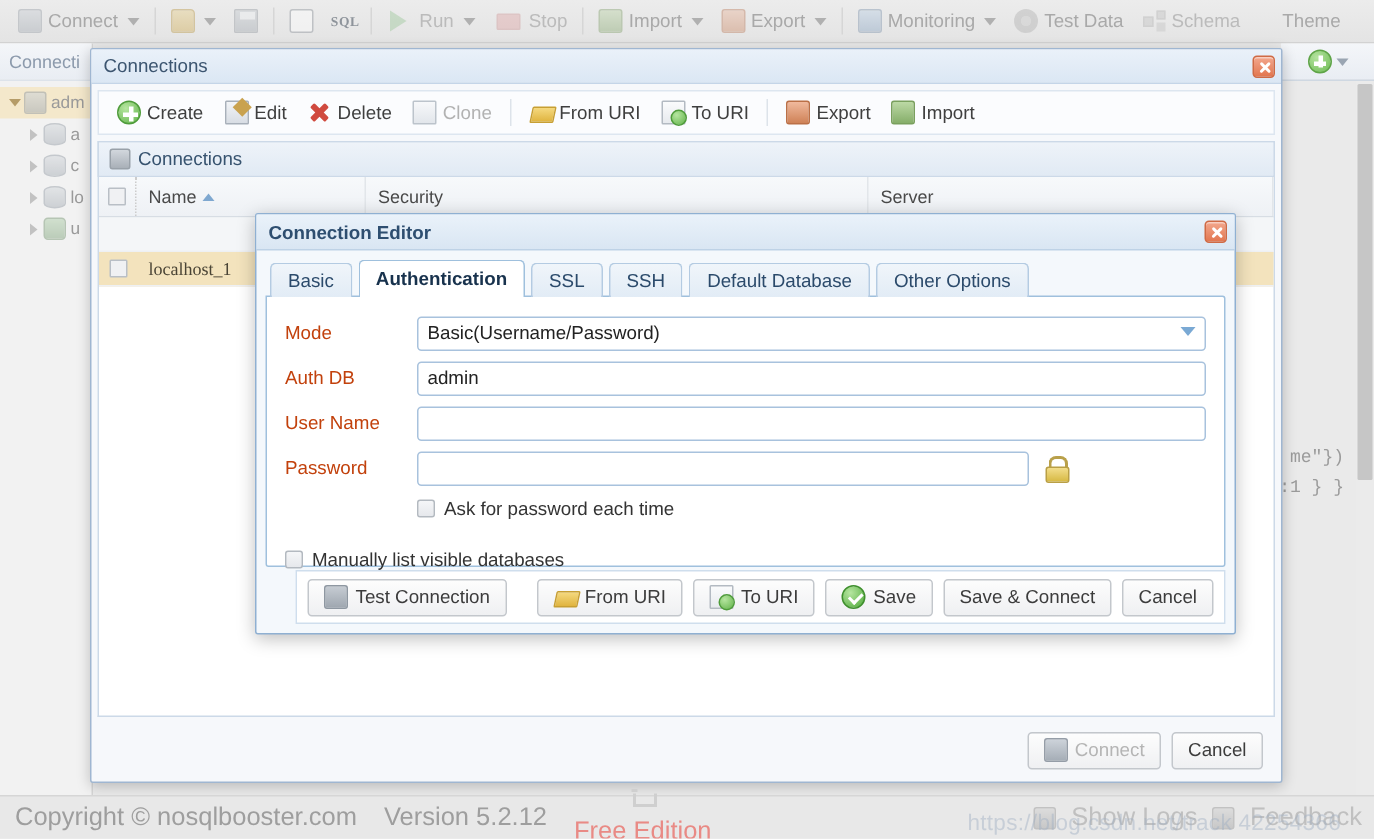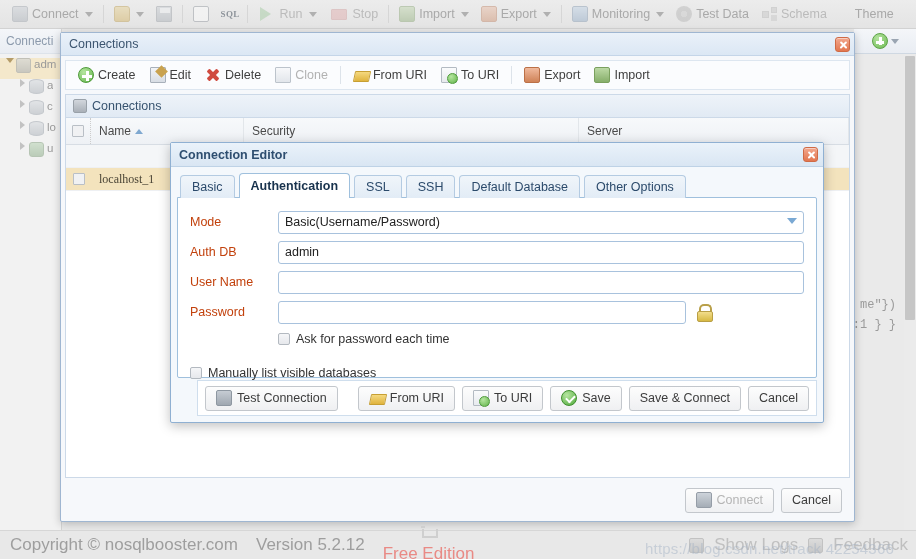--- a/index.html
+++ b/index.html
@@ -62,21 +62,21 @@
     background: #f2f2f2; border-right: 1px solid #d5d5d5;
   }
   .left-head {
     height: 25px; line-height: 25px; padding-left: 6px;
     font-size: 12px; color: #8c9aac;
     background: linear-gradient(#f4f6f9,#e9edf3);
     border-bottom: 1px solid #dde3ea;
     overflow: hidden; white-space: nowrap;
   }
   .tree { padding: 4px 0 0 0; font-size: 11.5px; color: #9a9a9a; }
-  .tree-row { display:flex; align-items:flex-start; height:21px; white-space:nowrap; overflow:hidden; padding-left:3px; }
+  .tree-row { display:flex; align-items:center; height:21px; white-space:nowrap; overflow:hidden; padding-left:3px; }
   .tree-row.root { background:#f4e8cb; }
   .tw { width:13px; flex:0 0 13px; display:flex; align-items:center; justify-content:center; }
   .tw-down { width:0;height:0;border-left:4px solid transparent;border-right:4px solid transparent;border-top:5px solid #b59c68; }
   .tw-right{ width:0;height:0;border-top:4px solid transparent;border-bottom:4px solid transparent;border-left:5px solid #c2c2c2; }
   .t-ico { width:15px;height:15px;flex:0 0 15px;margin-right:3px;opacity:.55; }
   .t-server { background: linear-gradient(#cdd3d9,#a7aeb6); border:1px solid #98a0a8; border-radius:2px; }
   .t-db { background: linear-gradient(#d5d9dd,#b0b6bd); border:1px solid #a0a7af; border-radius:50% / 22%; }
   .t-users { background: linear-gradient(#b6d2b2,#8fae8b); border:1px solid #86a182; border-radius:3px; }
   .t-lbl { overflow:hidden; }
 

